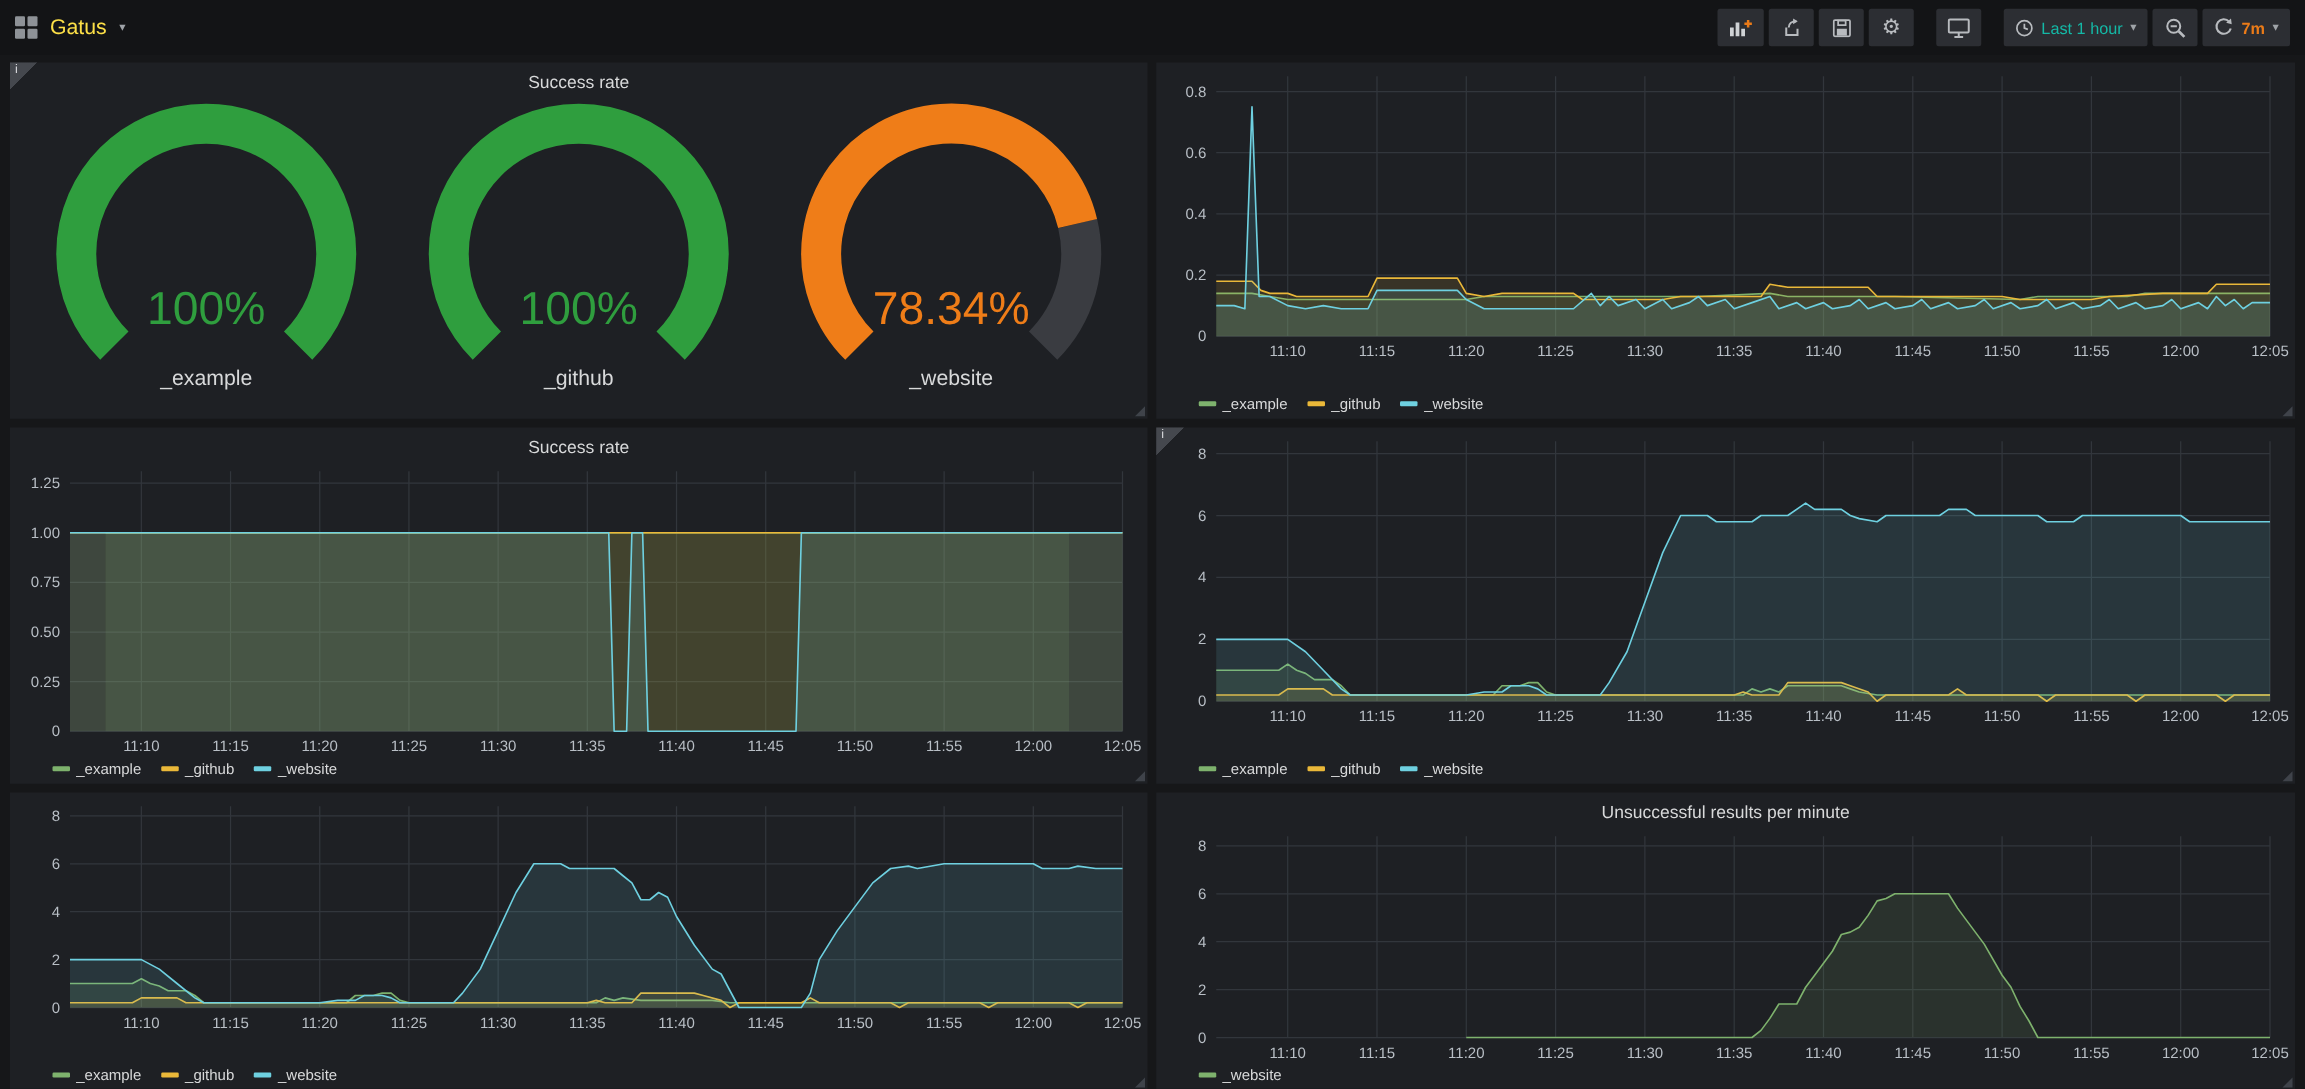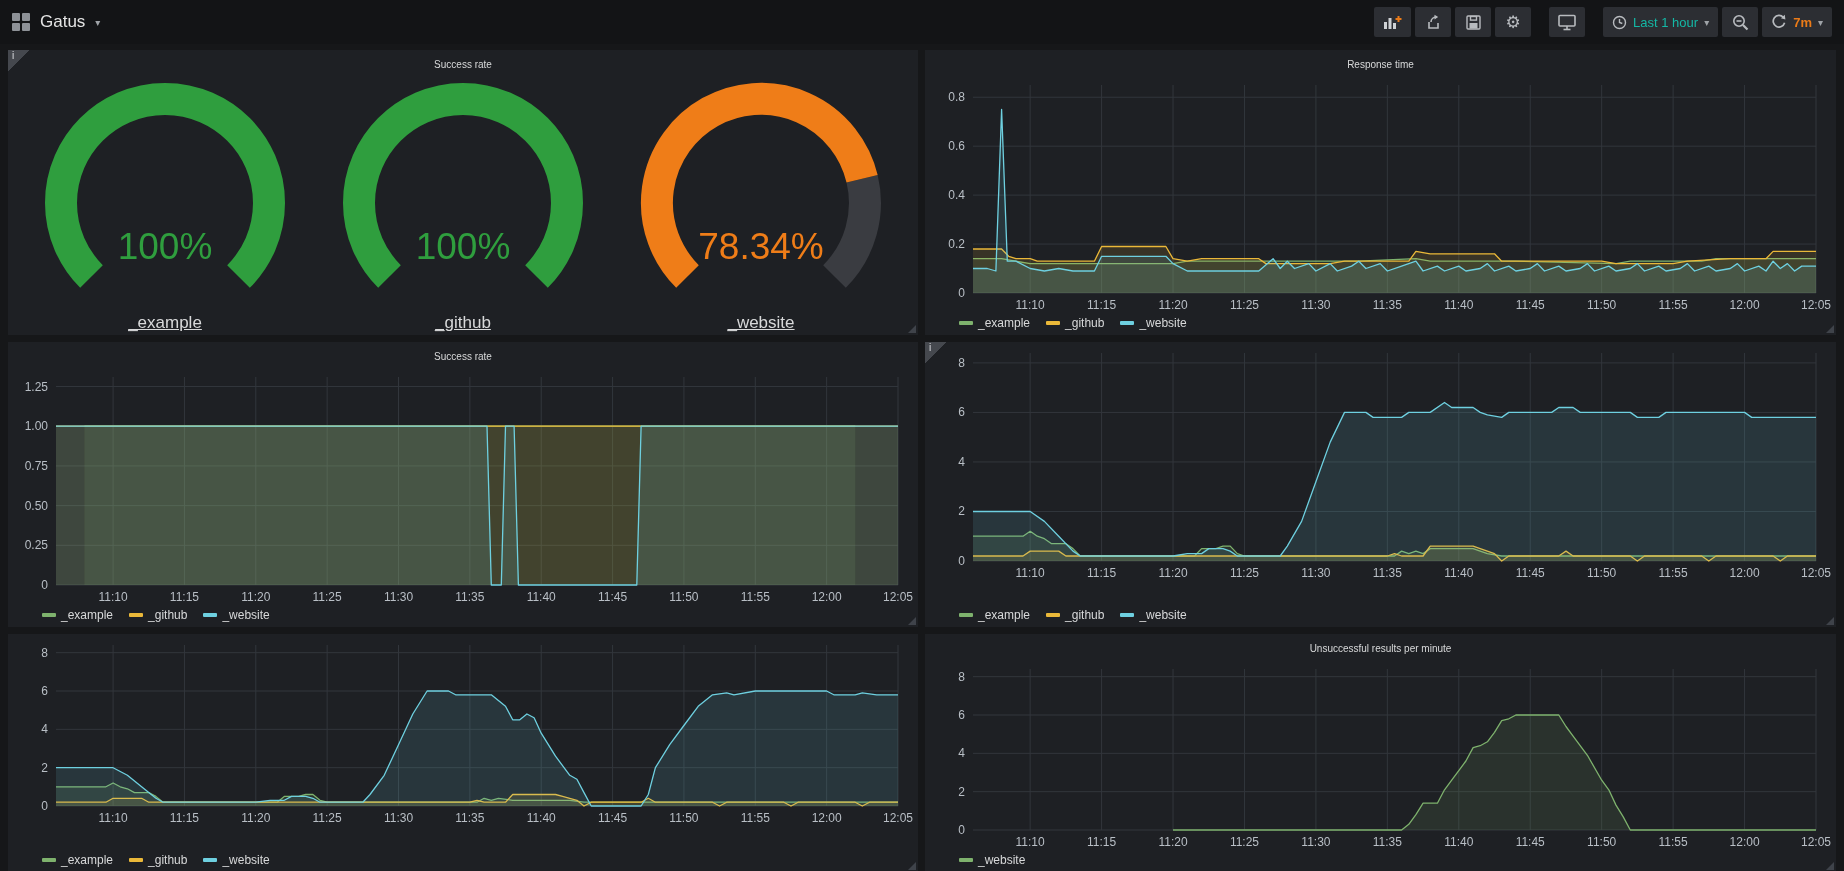--- a/index.html
+++ b/index.html
@@ -4,46 +4,46 @@
 <style>
   * { margin:0; padding:0; box-sizing:border-box; }
   html,body { width:1844px; height:871px; overflow:hidden; }
   body { background:#161719; font-family:"Liberation Sans", sans-serif; color:#d8d9da; }
 
   
   header { height:44px; background:#131416; display:flex; align-items:center; justify-content:space-between; padding:0 12px; }
   .tb-left { display:flex; align-items:center; gap:10px; }
   .grid-icon { display:inline-grid; grid-template-columns:8px 8px; grid-template-rows:8px 8px; gap:2px; cursor:pointer; }
   .grid-icon i { background:#8e9297; border-radius:1px; }
-  .dash-title { font-size:17px; font-weight:500; color:#e5e5e5; cursor:pointer; }
+  .dash-title { font-size:17px; font-weight:500; color:#fde047; cursor:pointer; }
   .caret { font-size:10px; color:#9fa3a8; }
   .tb-right { display:flex; align-items:center; gap:4px; }
   .tb-btn { background:#2c2e33; border:none; border-radius:2px; height:30px; min-width:36px; display:flex; align-items:center; justify-content:center; gap:6px; padding:0 9px; color:#b8bbbf; cursor:pointer; font-family:inherit; }
   .tb-btn svg { display:block; }
   .tb-btn .btn-text { font-size:13px; color:#14b8a6; }
   .gap-l { margin-left:14px; }
   .orange-text { color:#eb7b18 !important; font-weight:700; }
   .gear-glyph { font-family:"DejaVu Sans", sans-serif; font-size:17px; color:#b8bbbf; line-height:1; }
 
   
   main { padding:6px 8px; display:grid; grid-template-columns:1fr 1fr; grid-template-rows:285px 285px 238px; gap:7px; }
   .panel { background:#1e2024; position:relative; display:flex; flex-direction:column; padding:3px 8px 2px 8px; }
-  .panel-title { font-size:10px; font-weight:500; text-align:center; color:#d8d9da; line-height:24px; height:24px; cursor:pointer; }
+  .panel-title { font-size:14px; font-weight:500; text-align:center; color:#d8d9da; line-height:24px; height:24px; cursor:pointer; }
   .chart-host { flex:1 1 auto; min-height:0; position:relative; }
   .chart-host svg { overflow:visible; display:block; }
   .legend { height:20px; display:flex; align-items:center; gap:16px; padding-left:26px; font-size:12px; color:#d8d9da; }
   .legend .item { display:flex; align-items:center; gap:5px; cursor:pointer; }
   .legend .swatch { width:14px; height:4px; border-radius:1px; display:inline-block; }
   .info-corner { position:absolute; top:0; left:0; width:22px; height:22px; background:linear-gradient(135deg,#45484e 50%,transparent 50%); z-index:3; cursor:pointer; }
   .info-corner span { position:absolute; top:0px; left:4px; font-size:10px; color:#dcdde0; }
   .resize-handle { position:absolute; right:2px; bottom:2px; width:0; height:0; border-bottom:8px solid #3f434a; border-left:8px solid transparent; cursor:nwse-resize; }
 
   
   .gauges { flex:1; display:flex; align-items:stretch; }
-  .gauge { flex:1; display:flex; flex-direction:column; align-items:center; justify-content:space-between;text-decoration:underline; }
+  .gauge { flex:1; display:flex; flex-direction:column; align-items:center; justify-content:flex-start; }
   .gauge-label { font-size:17px; color:#d8d9da; margin-top:0px; }
 
   .tick-label { fill:#b9bfc6; font-size:12px; font-family:"Liberation Sans",sans-serif; }
 </style>
 </head>
 <body>
 
 <header>
   <div class="tb-left">
     <span class="grid-icon">
@@ -145,21 +145,20 @@
             <path d="M 75.5 199.5 A 104 104 0 1 1 250.1 101.8" fill="none" stroke="#ef7d18" stroke-width="32"></path>
             <text x="149" y="182" text-anchor="middle" fill="#ef7d18" font-size="37" font-weight="500">78.34%</text>
           </svg>
           <div class="gauge-label">_website</div>
         </div>
       </div>
     <div class="resize-handle"></div>
   </section>
 
   <section class="panel">
-    <h2 class="panel-title">Response time</h2>
     <div class="chart-host">
         <svg width="895" height="236">
           <g>
             <line x1="97.15254237288136" x2="97.15254237288136" y1="8" y2="216" stroke="#32363c" stroke-width="1"></line>
             <line x1="168.59322033898306" x2="168.59322033898306" y1="8" y2="216" stroke="#32363c" stroke-width="1"></line>
             <line x1="240.03389830508476" x2="240.03389830508476" y1="8" y2="216" stroke="#32363c" stroke-width="1"></line>
             <line x1="311.47457627118644" x2="311.47457627118644" y1="8" y2="216" stroke="#32363c" stroke-width="1"></line>
             <line x1="382.91525423728814" x2="382.91525423728814" y1="8" y2="216" stroke="#32363c" stroke-width="1"></line>
             <line x1="454.35593220338984" x2="454.35593220338984" y1="8" y2="216" stroke="#32363c" stroke-width="1"></line>
             <line x1="525.7966101694915" x2="525.7966101694915" y1="8" y2="216" stroke="#32363c" stroke-width="1"></line>

